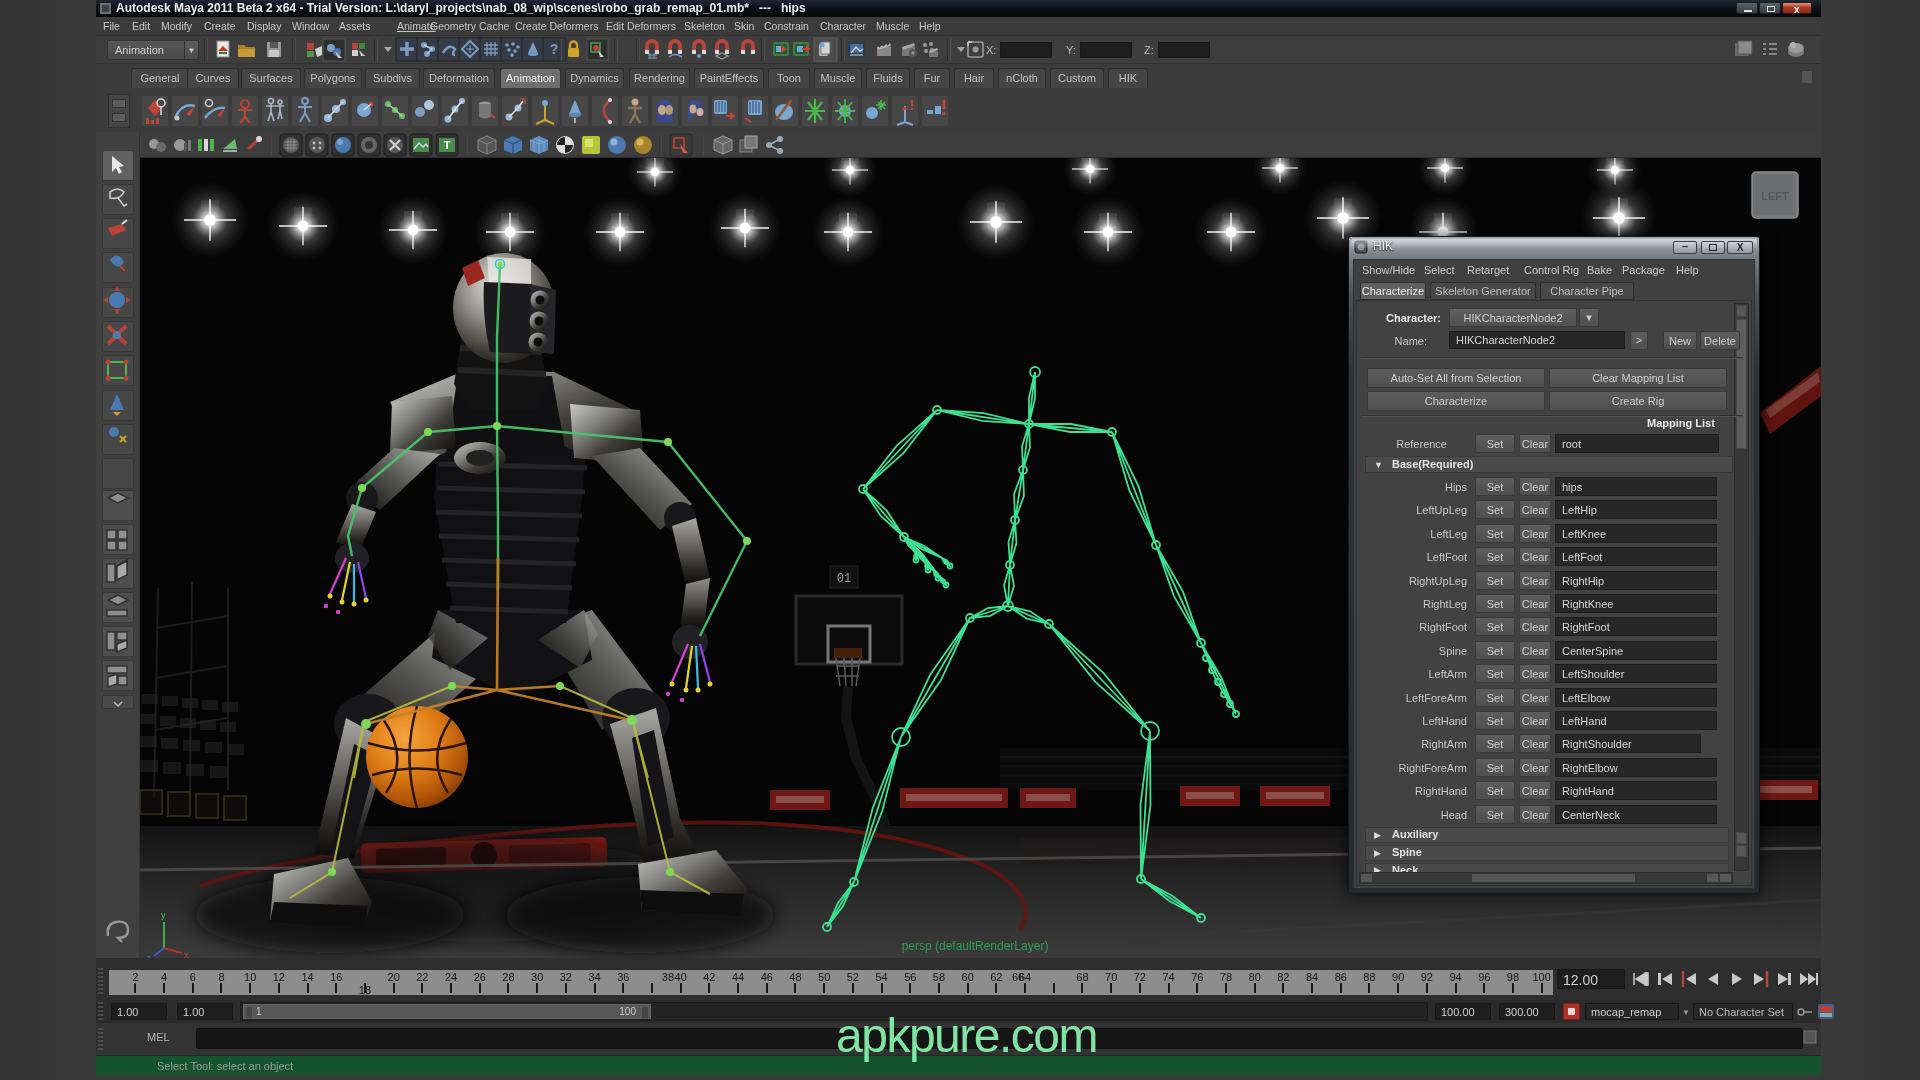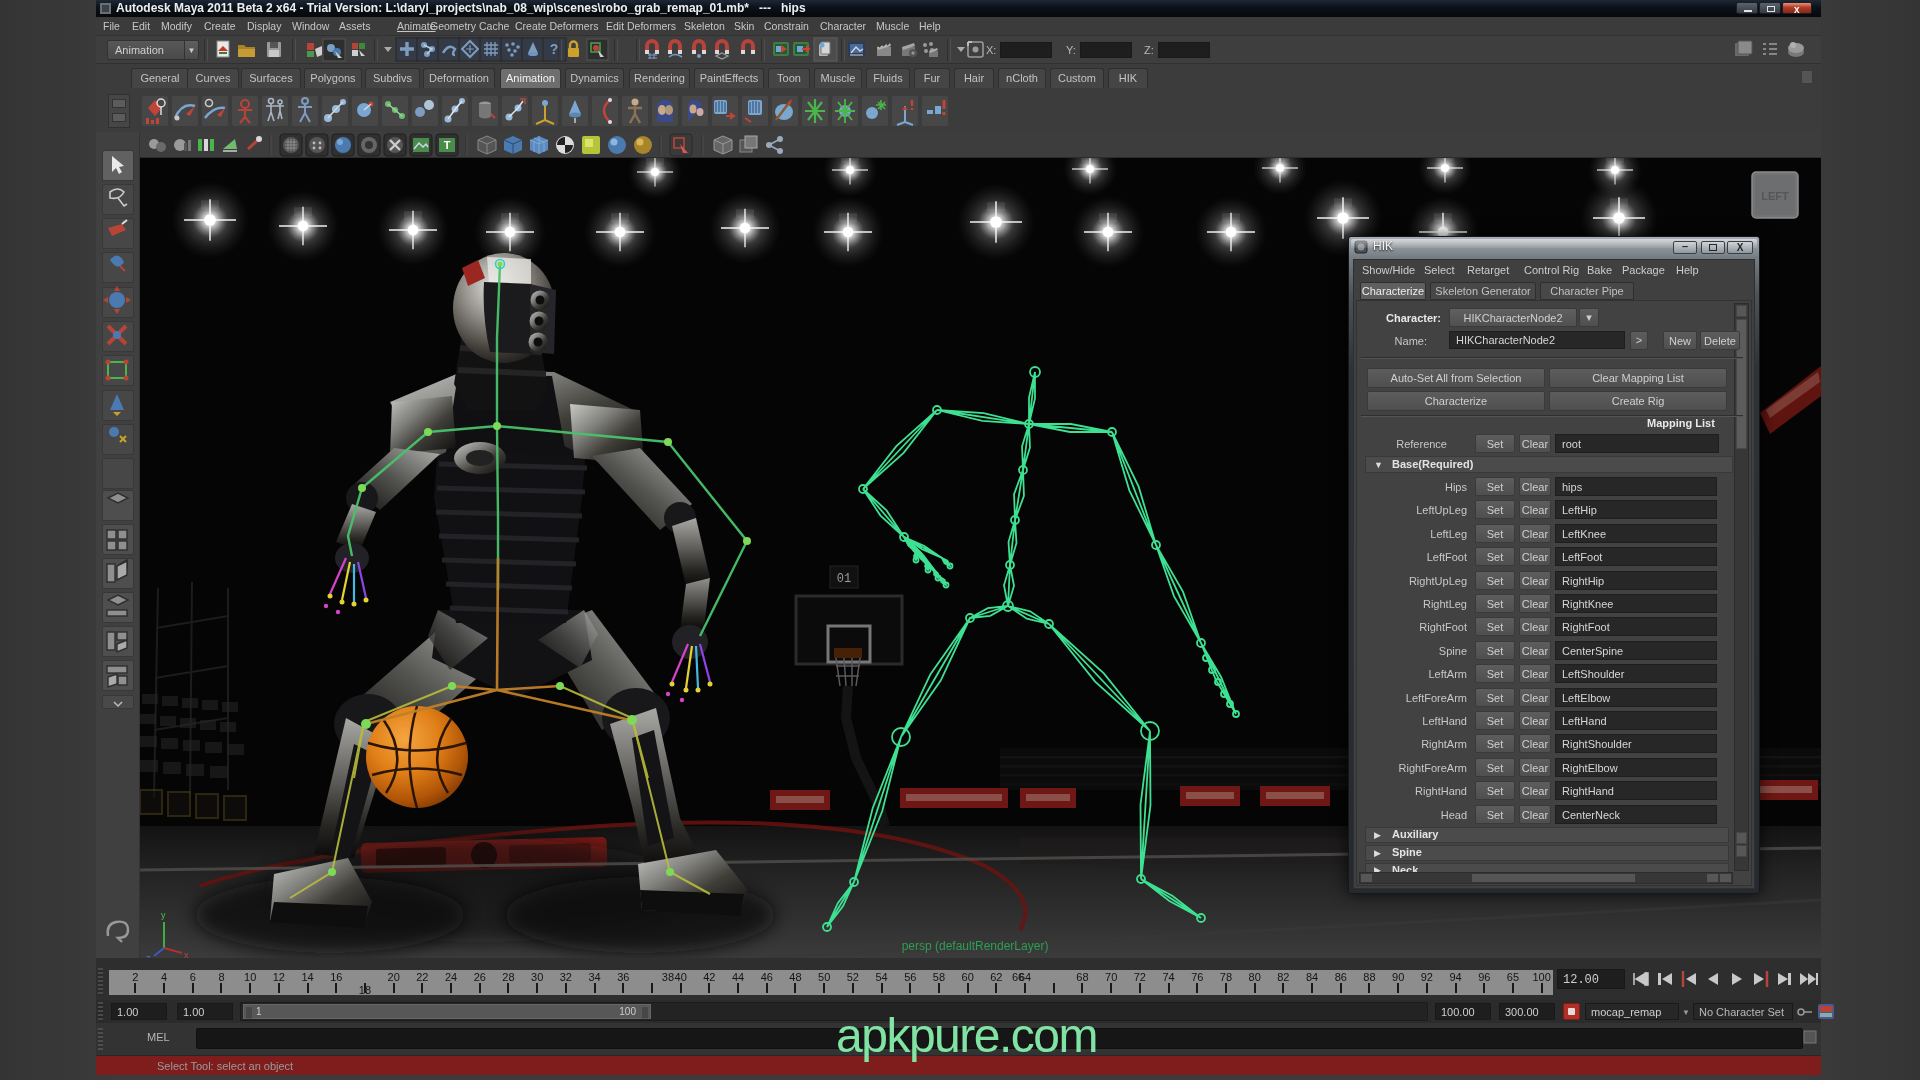--- a/index.html
+++ b/index.html
@@ -31,21 +31,21 @@
   
   #viewport { position:absolute; left:44px; top:158px; width:1681px; height:800px; background:#040404; overflow:hidden; }
   
   #timerow { position:absolute; left:0; top:958px; width:100%; height:42px; background:#2e2e2e; }
   #ruler { position:absolute; left:13px; top:12px; width:1444px; height:25px; background:#8d8d8d; }
   .rnum { position:absolute; top:1px; font-size:11px; color:#141414; transform:translateX(-50%); }
   .rtick { position:absolute; top:13px; width:2px; height:10px; background:#191919; }
   #rangerow { position:absolute; left:0; top:1000px; width:100%; height:23px; background:#2b2b2b; }
   .dfield { position:absolute; background:#1e1e1e; border:1px solid #191919; color:#cfcfcf; font-size:11px; padding:1px 5px; }
   #melrow { position:absolute; left:0; top:1023px; width:100%; height:32px; background:#333333; }
-  #helprow { position:absolute; left:0; top:1055px; width:100%; height:20px; background:#7f1d1d; border-top:1px solid #272727; }
+  #helprow { position:absolute; left:0; top:1055px; width:100%; height:20px; background:#14532d; border-top:1px solid #272727; }
   #watermark { position:absolute; left:836px; top:1008px; font-size:48px; color:#86efac; opacity:.95; z-index:60; letter-spacing:-1.5px; }
   
   #hik { position:absolute; left:1348px; top:236px; width:412px; height:658px; z-index:50;
     background:linear-gradient(180deg,#a8aeb4 0%,#777e84 3%,#4b5156 9%,#2e3338 20%,#26292d 100%);
     border:1px solid #15181b; border-radius:3px; box-shadow:0 0 16px rgba(0,0,0,.75); }
   #hik::after { content:""; position:absolute; left:2px; top:2px; right:2px; height:9px;
     background:linear-gradient(180deg,rgba(255,255,255,.55),rgba(255,255,255,.08)); border-radius:2px 2px 0 0; pointer-events:none; }
   #hikinner { position:absolute; left:4px; top:22px; right:4px; bottom:4px; background:#404040; border:1px solid #2f2f2f; }
   .hikmenu { position:absolute; top:4px; font-size:11px; color:#cccccc; }
   .htab { position:absolute; top:22px; height:18px; background:#484848; border:1px solid #2e2e2e; color:#c0c0c0;
@@ -1089,21 +1089,21 @@
 
     <g transform="translate(1612,14)">
       <rect x="0" y="0" width="46" height="46" rx="4" fill="#737476" stroke="#8a8b8d" stroke-width="1.5"></rect>
       <rect x="3" y="3" width="40" height="40" rx="3" fill="#6d6e70"></rect>
       <text x="23" y="28" font-size="11" fill="#55565a" text-anchor="middle" font-weight="bold">LEFT</text>
     </g>
   </svg>
   </div>
   <div id="timerow">
       <div style="position:absolute;left:2px;top:10px;width:5px;height:28px;background:repeating-linear-gradient(180deg,#4a4a4a 0 2px,#2a2a2a 2px 4px);"></div>
-      <div class="dfield" style="left:1461px;top:11px;width:68px;height:20px;font-size:12px;line-height:18px;font-family:Liberation Mono, monospace;">12.00</div>
+      <div class="dfield" style="left:1461px;top:11px;width:68px;height:20px;font-size:14px;line-height:18px;">12.00</div>
       <svg style="position:absolute;left:1536px;top:9px" width="186" height="24" viewBox="0 0 186 24">
         <g fill="#c8c8c8">
           <path d="M 2 6 v 12 M 14 6 L 4 12 L 14 18 Z M 13 6 h 3 v 12 h -3 z" stroke="#c8c8c8" stroke-width="1.5"></path>
           <path d="M 26 6 v 12 h 3 V 6 Z M 40 6 L 30 12 L 40 18 Z"></path>
           <path d="M 51 4 v 16" stroke="#b84438" stroke-width="2.5"></path>
           <path d="M 64 6 L 54 12 L 64 18 Z"></path>
           <path d="M 86 6 L 76 12 L 86 18 Z"></path>
           <path d="M 100 6 L 110 12 L 100 18 Z"></path>
           <path d="M 122 6 L 132 12 L 122 18 Z"></path>
           <path d="M 135 4 v 16" stroke="#b84438" stroke-width="2.5"></path>
@@ -1201,21 +1201,21 @@
         <div class="rnum" style="left: 1260.45px;">88</div>
         <div class="rtick" style="left: 1259.45px;"></div>
         <div class="rnum" style="left: 1289.15px;">90</div>
         <div class="rtick" style="left: 1288.15px;"></div>
         <div class="rnum" style="left: 1317.85px;">92</div>
         <div class="rtick" style="left: 1316.85px;"></div>
         <div class="rnum" style="left: 1346.55px;">94</div>
         <div class="rtick" style="left: 1345.55px;"></div>
         <div class="rnum" style="left: 1375.25px;">96</div>
         <div class="rtick" style="left: 1374.25px;"></div>
-        <div class="rnum" style="left: 1403.95px;">65</div>
+        <div class="rnum" style="left: 1403.95px;">98</div>
         <div class="rtick" style="left: 1402.95px;"></div>
         <div class="rnum" style="left: 1432.65px;">100</div>
         <div class="rtick" style="left: 1431.65px;"></div>
       </div>
     </div>
   <div id="rangerow">
       <div style="position:absolute;left:2px;top:2px;width:5px;height:19px;background:repeating-linear-gradient(180deg,#4a4a4a 0 2px,#262626 2px 4px);"></div>
       <div class="dfield" style="left:15px;top:3px;width:56px;height:17px;line-height:15px;">1.00</div>
       <div class="dfield" style="left:81px;top:3px;width:56px;height:17px;line-height:15px;">1.00</div>
       <div style="position:absolute;left:144px;top:2px;width:1188px;height:19px;background:#232323;border:1px solid #1c1c1c;">
@@ -1352,21 +1352,21 @@
           <div class="hbtn" style="left:118px;top:386.6px;width:40px;height:19px;line-height:18px;">Set</div>
           <div class="hbtn" style="left:162px;top:386.6px;width:32px;height:19px;line-height:18px;">Clear</div>
           <div class="hfield" style="left:198px;top:386.6px;width:162px;height:19px;line-height:18px;">LeftElbow</div>
           <div class="hlabel" style="left:20px;top:414px;width:90px;">LeftHand</div>
           <div class="hbtn" style="left:118px;top:410px;width:40px;height:19px;line-height:18px;">Set</div>
           <div class="hbtn" style="left:162px;top:410px;width:32px;height:19px;line-height:18px;">Clear</div>
           <div class="hfield" style="left:198px;top:410px;width:162px;height:19px;line-height:18px;">LeftHand</div>
           <div class="hlabel" style="left:20px;top:437.4px;width:90px;">RightArm</div>
           <div class="hbtn" style="left:118px;top:433.4px;width:40px;height:19px;line-height:18px;">Set</div>
           <div class="hbtn" style="left:162px;top:433.4px;width:32px;height:19px;line-height:18px;">Clear</div>
-          <div class="hfield" style="left:198px;top:433.4px;width:162px;height:19px;line-height:18px;">RightShoulder</div>
+          <div class="hfield" style="left:198px;top:433.4px;width:146px;height:19px;line-height:18px;">RightShoulder</div>
           <div class="hlabel" style="left:20px;top:460.79999999999995px;width:90px;">RightForeArm</div>
           <div class="hbtn" style="left:118px;top:456.79999999999995px;width:40px;height:19px;line-height:18px;">Set</div>
           <div class="hbtn" style="left:162px;top:456.79999999999995px;width:32px;height:19px;line-height:18px;">Clear</div>
           <div class="hfield" style="left:198px;top:456.79999999999995px;width:162px;height:19px;line-height:18px;">RightElbow</div>
           <div class="hlabel" style="left:20px;top:484.2px;width:90px;">RightHand</div>
           <div class="hbtn" style="left:118px;top:480.2px;width:40px;height:19px;line-height:18px;">Set</div>
           <div class="hbtn" style="left:162px;top:480.2px;width:32px;height:19px;line-height:18px;">Clear</div>
           <div class="hfield" style="left:198px;top:480.2px;width:162px;height:19px;line-height:18px;">RightHand</div>
           <div class="hlabel" style="left:20px;top:507.59999999999997px;width:90px;">Head</div>
           <div class="hbtn" style="left:118px;top:503.59999999999997px;width:40px;height:19px;line-height:18px;">Set</div>

